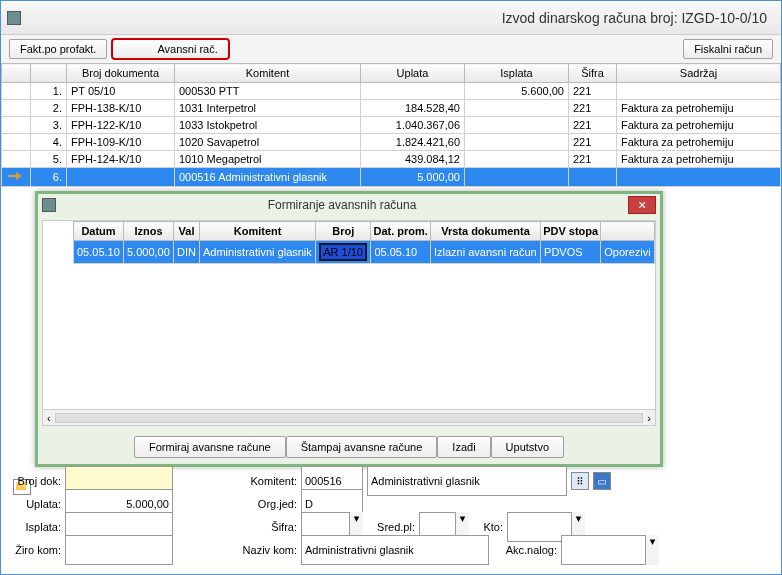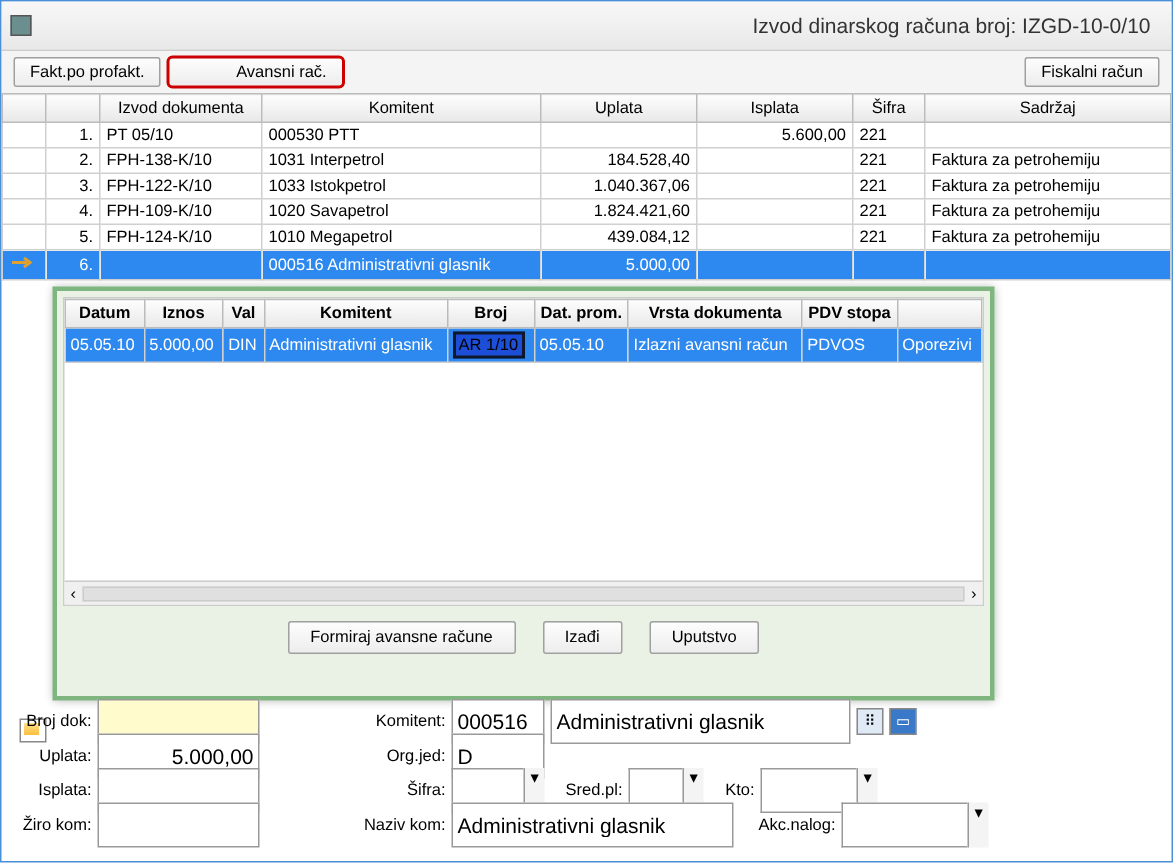--- a/index.html
+++ b/index.html
@@ -7,25 +7,25 @@
   font-family: Tahoma, Verdana, sans-serif;
   font-size: 11px;
   background: #fff;
   width: 782px;
   height: 575px;
   overflow: hidden;
   position: relative;
   border: 1px solid #4a90d9;
 }
 .title-bar {
-  height: 21px;
+  height: 34px;
   background: linear-gradient(#f8f8f8,#e8e8e8);
   display: flex;
   align-items: center;
-  padding: 16px 6px;
+  padding: 4px 6px;
   border-bottom: 1px solid #ccc;
 }
 .title-bar .app-icon {
   width: 14px; height: 14px;
   background: #6b8e8e;
   border: 1px solid #555;
   margin-right: 6px;
 }
 .title-bar .title-text {
   flex: 1;
@@ -123,21 +123,21 @@
   font-size: 11px;
 }
 .dialog-body {
   background: #fff;
   margin: 4px;
   height: 206px;
   border: 1px solid #ccc;
   display: flex;
   flex-direction: column;
 }
-.dialog-body .inner-table-wrap { flex:1; overflow:hidden; position:relative; }
+.dialog-body .inner-table-wrap { flex:1; overflow:hidden; position:relative;margin-left:30px; }
 .dialog-table {
   border-collapse: collapse;
   width: 100%;
   font-size: 11px;
 }
 .dialog-table th {
   background: linear-gradient(#fdfdfd,#e8e8e8);
   border: 1px solid #bbb;
   padding: 3px 2px;
   font-weight: bold;
@@ -162,21 +162,20 @@
   background: #f0f0f0;
   border-top: 1px solid #ccc;
   display:flex;
   align-items:center;
   padding: 0 4px;
 }
 .h-scroll .track { flex:1; height:10px; background:#e0e0e0; border:1px solid #ccc; margin:0 4px;}
 .dialog-buttons {
   display: flex;
   justify-content: center;
-  gap: 18px;
   padding: 6px;
 }
 .dialog-buttons .btn { padding: 4px 14px; }
 
 .form-area {
   position: absolute;
   left: 4px;
   right: 4px;
   top: 470px;
   font-size: 11px;
@@ -185,21 +184,21 @@
   display: flex;
   align-items: center;
   margin-bottom: 3px;
   gap: 4px;
   height: 20px;
 }
 .form-row label { text-align: right; }
 .inp {
   border: 1px solid #999;
   padding: 2px 3px;
-  font-size: 14px;
+  font-size: 11px;
   height: 30px;
 }
 .inp-yellow { background: #fffbcc; }
 .btn-sq {
   width: 18px; height: 18px;
   border: 1px solid #888;
   background: #e0eaf7;
   display:inline-flex;
   align-items:center;
   justify-content:center;
@@ -249,21 +248,21 @@
     <col style="width:186px">
       <col style="width:104px">
       <col style="width:104px">
     <col style="width:48px">
       <col>
   </colgroup>
   <thead>
     <tr>
       <th></th>
         <th></th>
-      <th>Izvod dokumenta</th>
+      <th>Broj dokumenta</th>
       <th>Komitent</th>
       <th>Uplata</th>
       <th>Isplata</th>
       <th>Šifra</th>
       <th>Sadržaj</th>
     </tr>
   </thead>
   <tbody>
     <tr>
       <td></td>
@@ -324,20 +323,25 @@
         <td>000516 Administrativni glasnik</td>
       <td class="num">5.000,00</td>
         <td class="num"></td>
       <td></td>
         <td></td>
     </tr>
   </tbody>
 </table>
 
 <div class="dialog-overlay">
+  <div class="dialog-title">
+    <span class="app-icon"></span>
+    <span class="dt-text">Formiranje avansnih računa</span>
+    <span class="close-btn">✕</span>
+  </div>
   <div class="dialog-body">
     <div class="inner-table-wrap">
       <table class="dialog-table">
         <thead>
           <tr>
             <th>Datum</th>
             <th>Iznos</th>
             <th>Val</th>
             <th>Komitent</th>
             <th>Broj</th>
@@ -363,20 +367,21 @@
       </table>
     </div>
     <div class="h-scroll">
       <span>‹</span>
       <div class="track"></div>
       <span>›</span>
     </div>
   </div>
   <div class="dialog-buttons">
     <button class="btn">Formiraj avansne račune</button>
+    <button class="btn">Štampaj avansne račune</button>
     <button class="btn">Izađi</button>
     <button class="btn">Uputstvo</button>
   </div>
 </div>
 
 <div class="edit-icon"></div>
 
 <div class="form-area">
   <div class="form-row">
     <label style="width:56px">Broj dok:</label>

